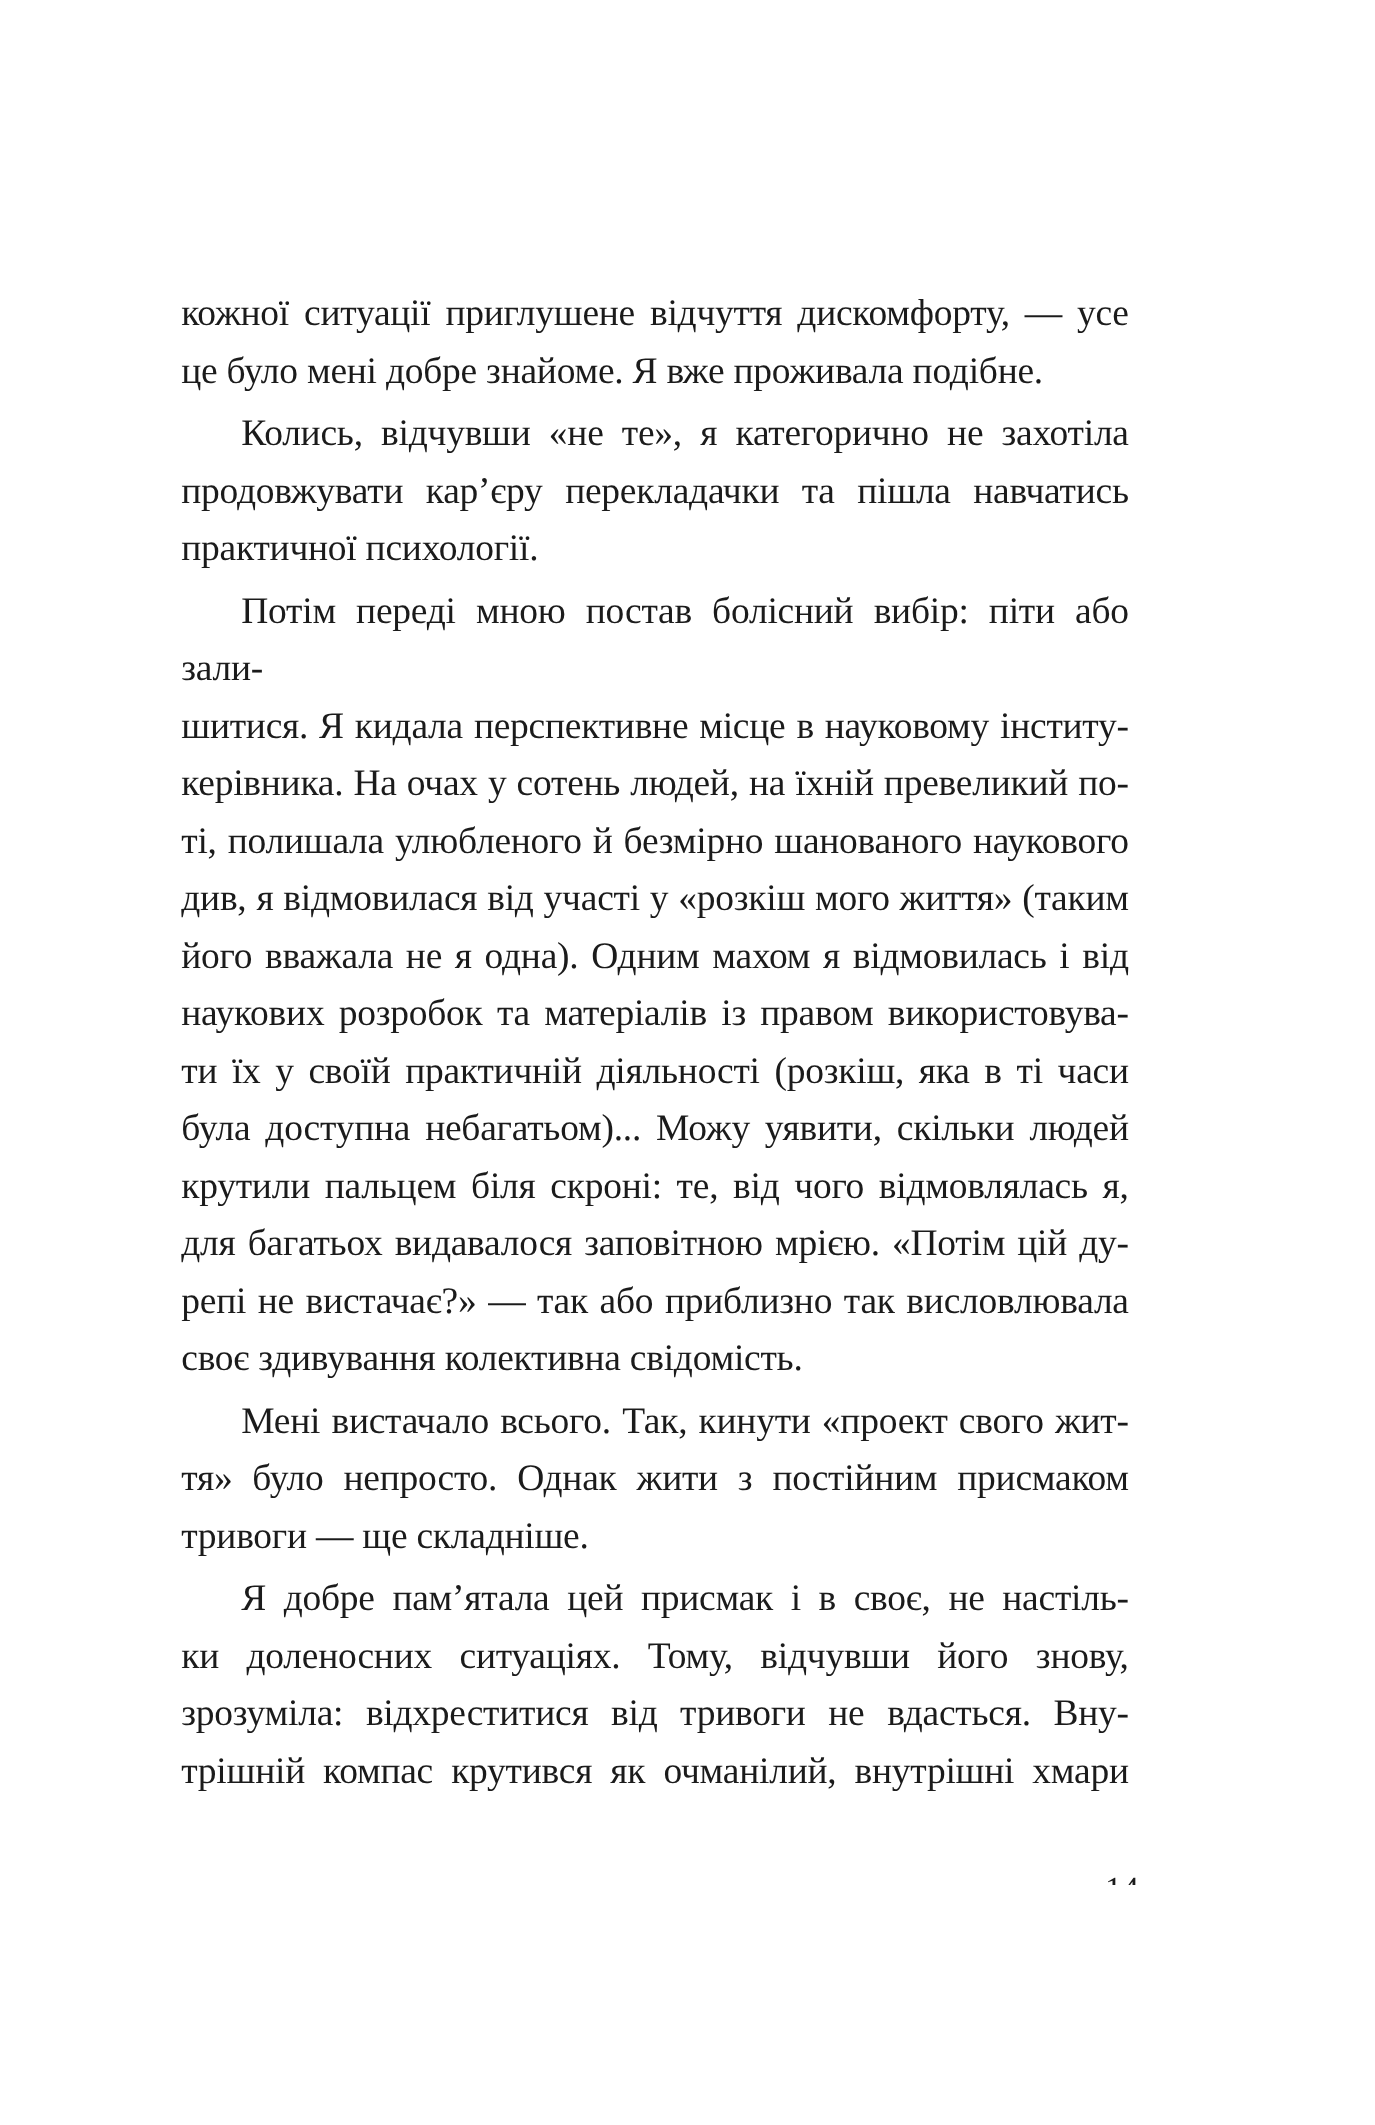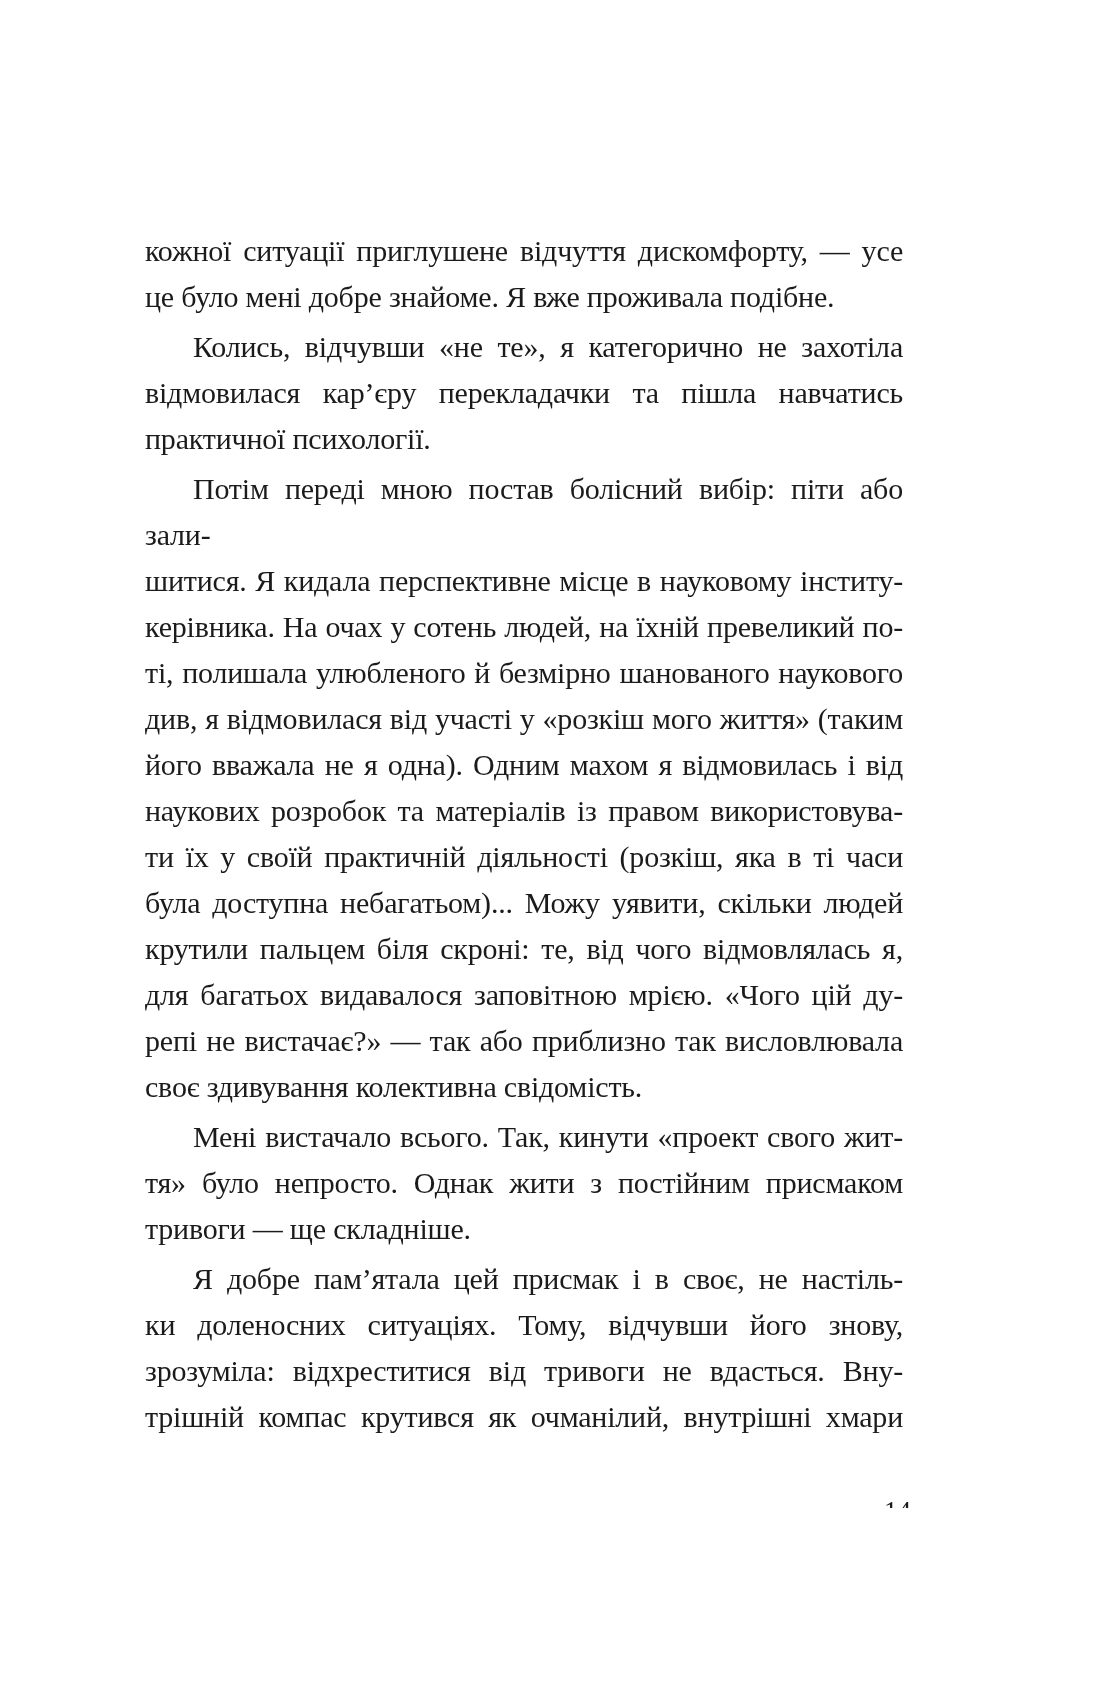--- a/index.html
+++ b/index.html
@@ -56,35 +56,35 @@
 <body>
 
 <div class="page" style="background: rgb(255, 255, 255);">
   <div class="textblock" style="color: rgb(27, 27, 27);">
       <div class="para">
         <div class="line">кожної ситуації приглушене відчуття дискомфорту, — усе</div>
         <div class="line last">це було мені добре знайоме. Я вже проживала подібне.</div>
       </div>
       <div class="para">
         <div class="line indent">Колись, відчувши «не те», я категорично не захотіла</div>
-        <div class="line">відмовилася кар’єру перекладачки та пішла навчатись</div>
+        <div class="line">продовжувати кар’єру перекладачки та пішла навчатись</div>
         <div class="line last">практичної психології.</div>
       </div>
       <div class="para">
         <div class="line indent">Потім переді мною постав болісний вибір: піти або зали-</div>
         <div class="line">шитися. Я кидала перспективне місце в науковому інститу-</div>
         <div class="line">керівника. На очах у сотень людей, на їхній превеликий по-</div>
         <div class="line">ті, полишала улюбленого й безмірно шанованого наукового</div>
         <div class="line">див, я відмовилася від участі у «розкіш мого життя» (таким</div>
         <div class="line">його вважала не я одна). Одним махом я відмовилась і від</div>
         <div class="line">наукових розробок та матеріалів із правом використовува-</div>
         <div class="line">ти їх у своїй практичній діяльності (розкіш, яка в ті часи</div>
         <div class="line">була доступна небагатьом)... Можу уявити, скільки людей</div>
         <div class="line">крутили пальцем біля скроні: те, від чого відмовлялась я,</div>
-        <div class="line">для багатьох видавалося заповітною мрією. «Чого цій ду-</div>
+        <div class="line">для багатьох видавалося заповітною мрією. «Потім цій ду-</div>
         <div class="line">репі не вистачає?» — так або приблизно так висловлювала</div>
         <div class="line last">своє здивування колективна свідомість.</div>
       </div>
       <div class="para">
         <div class="line indent">Мені вистачало всього. Так, кинути «проект свого жит-</div>
         <div class="line">тя» було непросто. Однак жити з постійним присмаком</div>
         <div class="line last">тривоги — ще складніше.</div>
       </div>
       <div class="para">
         <div class="line indent">Я добре пам’ятала цей присмак і в своє, не настіль-</div>

